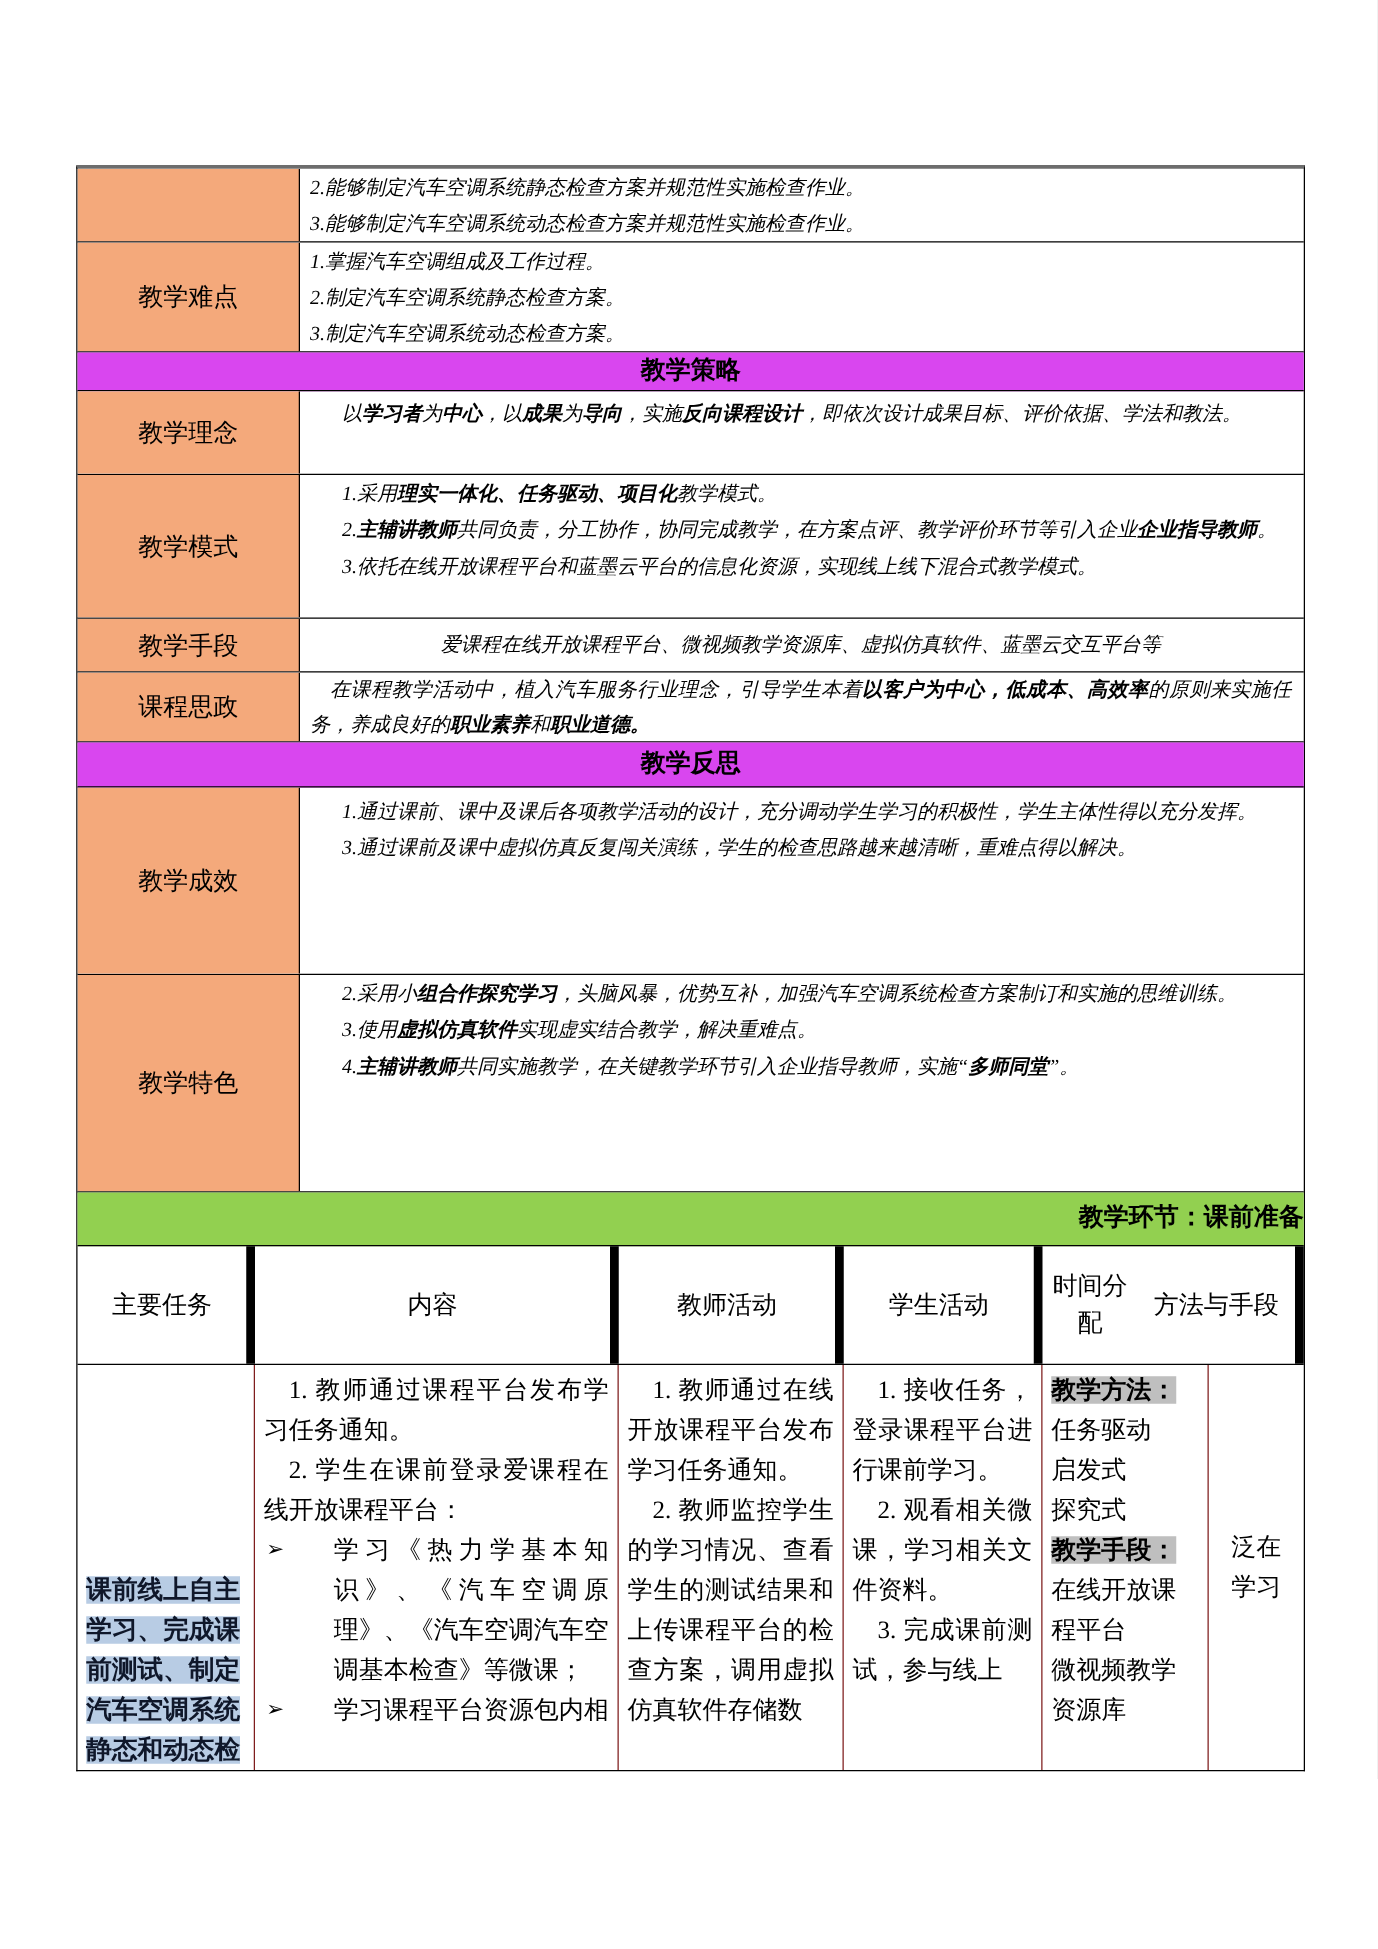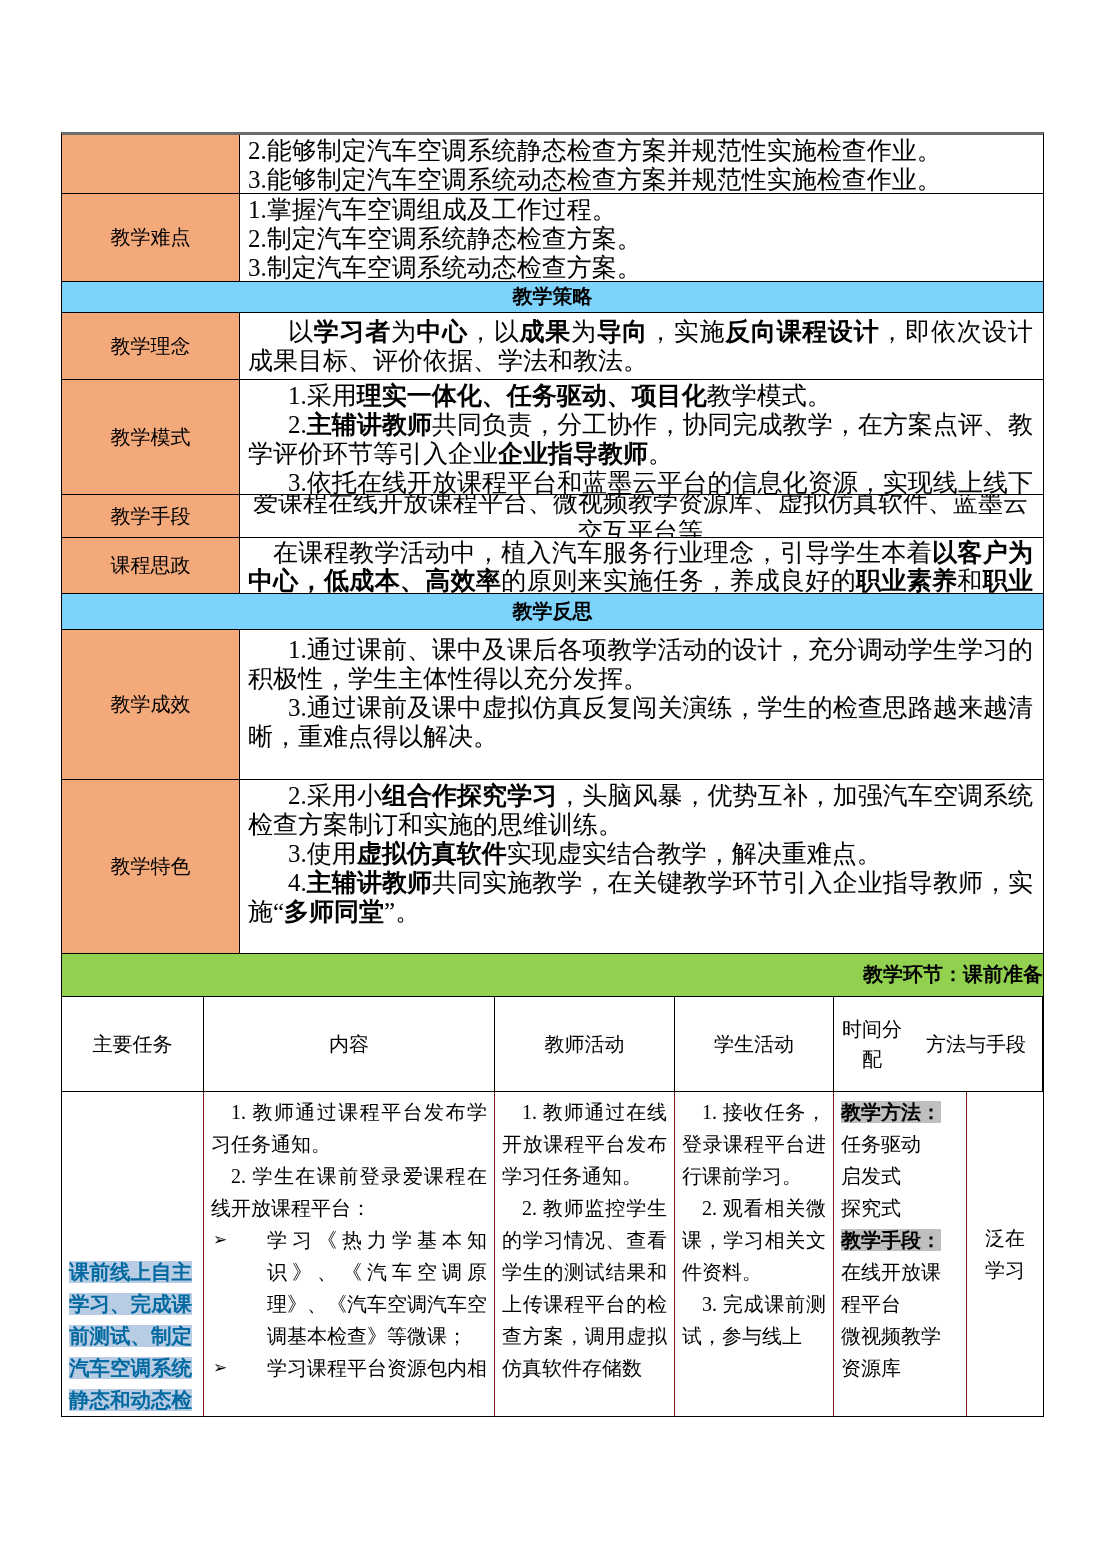--- a/index.html
+++ b/index.html
@@ -3,43 +3,43 @@
 <meta charset="utf-8">
 <style>
   html,body{margin:0;padding:0;background:#e8e8e8;}
   .page{position:relative;width:1102px;height:1559px;background:#ffffff;
         font-family:"Liberation Serif","DejaVu Serif",serif;color:#000;overflow:hidden;}
   .tbl{position:absolute;left:61px;top:132px;width:983px;box-sizing:border-box;
        border:1px solid #000;border-top:3px solid #6d6d6d;}
   .row{display:flex;box-sizing:border-box;border-bottom:1px solid #000;overflow:hidden;}
   .label{width:178px;box-sizing:border-box;border-right:1px solid #000;background:#F4A97B;
          display:flex;align-items:center;justify-content:center;font-size:20px;flex:none;}
-  .content{flex:1;box-sizing:border-box;padding:1px 10px 0 8px;font-size:25px;line-height:29px;
-           text-align:justify;overflow:hidden;}
+  .content{flex:1;box-sizing:border-box;padding:1px 10px 0 8px;font-size:16px;line-height:29px;
+           text-align:justify;overflow:hidden;font-style:italic;}
   .para{text-indent:1.6em;margin:0;}
   .para.noind{text-indent:0;}
-  .bar{box-sizing:border-box;border-bottom:1px solid #000;background:#7dd3fc;text-align:center;
+  .bar{box-sizing:border-box;border-bottom:1px solid #000;background:#d946ef;text-align:center;
        font-weight:bold;font-size:20px;overflow:hidden;}
   .bar-green{box-sizing:border-box;border-bottom:1px solid #000;background:#92D050;text-align:right;
        font-weight:bold;font-size:20px;overflow:hidden;}
   .r-cont{height:59px}.r-diff{height:88px}.bar1{height:31px;line-height:29px}
   .r-idea{height:67px}.r-idea .content{padding-top:4px}
   .r-mode{height:115px}.r-means{height:43px}
   .r-means .content{display:flex;align-items:center;justify-content:center;text-align:center;}
   .r-ideo{height:56px}.lh28{line-height:27.5px}
   .bar2{height:36px;line-height:34px}
   .r-effect{height:150px}.r-effect .content{padding-top:5px}
   .r-feature{height:174px}
   .bgreen{height:43px;line-height:41px}
   .b{font-weight:bold;}
   .hl-gray{background:#BFBFBF;margin-top:30px;}
-  .hl-blue{background:#B8CCE4;color:#0369a1;}
+  .hl-blue{background:#B8CCE4;color:#0f172a;}
   
   .bh-row{display:flex;height:95px;box-sizing:border-box;border-bottom:1px solid #000;}
-  .bh-cell{box-sizing:border-box;border-right:1px solid #000000;display:flex;align-items:center;
+  .bh-cell{box-sizing:border-box;border-right:7px solid #000000;display:flex;align-items:center;
            justify-content:center;text-align:center;font-size:20px;line-height:30px;flex:none;}
   .bc-row{display:flex;height:324px;box-sizing:border-box;overflow:hidden;}
   .bc-cell{box-sizing:border-box;border-right:1px solid #7f1d1d;font-size:20px;line-height:32px;
            padding:4px 7px 0 7px;overflow:hidden;flex:none;}
   .w-task{width:142px}.w-content{width:291px}.w-teacher{width:180px}
   .w-student{width:159px}.w-methods{width:133px}.w-time{width:76px;border-right:none}
   .c-task{padding-top:164px;font-weight:bold;font-size:20.5px;}
   .c-content{text-align:justify;}
   .c-content .bp{text-indent:1em;margin:0;}
   .gap1{margin-top:32px;}

